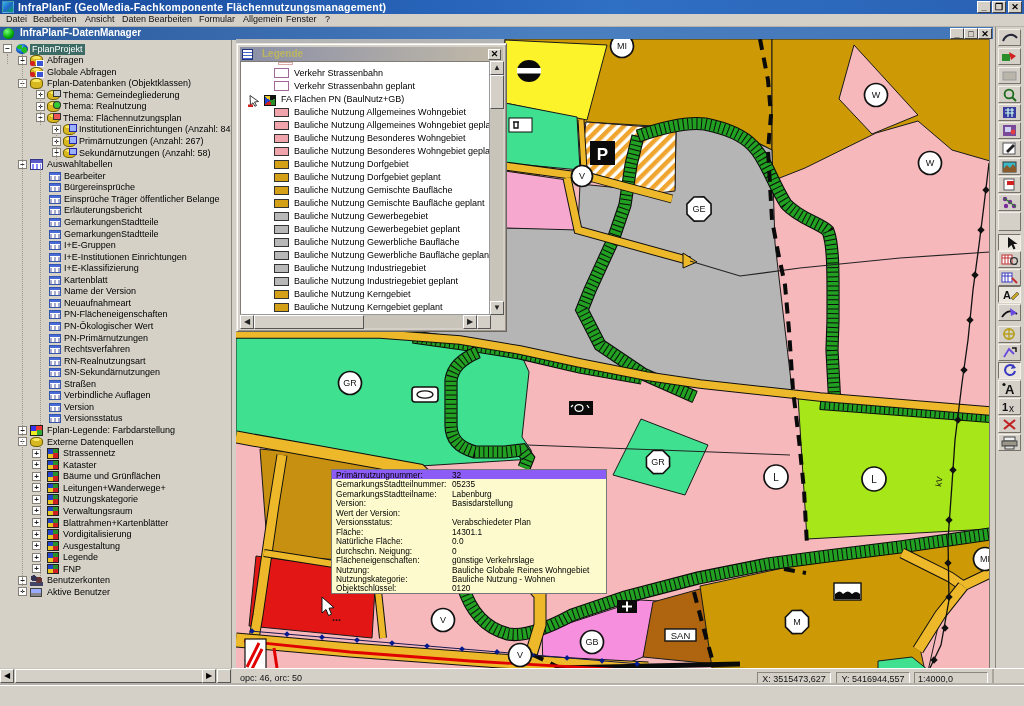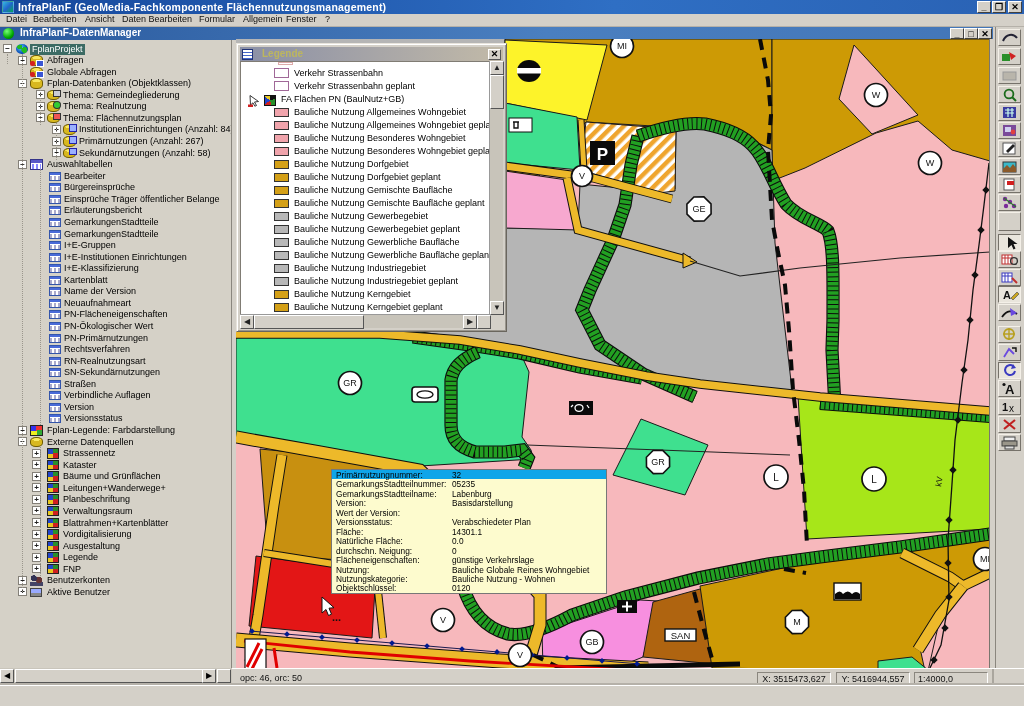--- a/index.html
+++ b/index.html
@@ -54,21 +54,21 @@
 .lsw-gd{background:#d4a017}
 .lsw-gy{background:#b8b8b8}
 .ltx{position:absolute;top:-0.5px;font-size:9px;color:#000;white-space:nowrap}
 .lfa{position:absolute;left:23px;top:0px;width:12px;height:11px;background:conic-gradient(#111 0 20%,#2a8f2a 0 45%,#d02020 0 65%,#2244cc 0 85%,#e8c820 0);border:1px solid #111}
 #leg .vsb{position:absolute;right:3px;top:17px;width:14px;height:254px;background:#c8c4ba;border-left:1px solid #999}
 #leg .hsb{position:absolute;left:3px;bottom:3px;height:14px;width:251px;background:#c8c4ba;border-top:1px solid #999}
 .sbb{position:absolute;width:14px;height:14px;background:#d4d0c8;border:1px solid;border-color:#fff #555 #555 #fff;font-size:8px;line-height:12px;text-align:center;color:#222}
 
 #tip{position:absolute;left:331px;top:469px;width:276px;height:125px;background:#fdfbce;border:1px solid #777;font-size:8.3px;color:#000;overflow:hidden}
 .tiprow{position:relative;height:9.46px;white-space:nowrap}
-.tiprow.first{background:#0ea5e9}
+.tiprow.first{background:#8b5cf6}
 .ta{position:absolute;left:4px;top:0}
 .tb{position:absolute;left:120px;top:0}
 
 #tbar{position:absolute;left:995px;top:26.5px;width:29px;height:641px;background:#d4d0c8;border-left:1px solid #8a867e}
 .tbtn{position:absolute;left:2px;width:23px;height:17px;background:#d4d0c8;border:1px solid;border-color:#f4f0e8 #76726a #76726a #f4f0e8;padding:0px 1px}
 .tbtn.lt{background:#e9e5dc;border-color:#76726a #f4f0e8 #f4f0e8 #76726a}
 .tbtn.blank{height:19px}
 .tbtn svg{display:block}
 
 #hsc{position:absolute;left:0;top:668px;width:232px;height:15px;background:#c9c5bb}
@@ -431,21 +431,21 @@
         <span class="tt" style="left:63px">Bäume und Grünflächen</span>
       </div>
 <div class="trow" style="top:442.8px">
         <span class="pm" style="left:32px">+</span>
         <span class="ti ti-map" style="left:47px"></span>
         <span class="tt" style="left:63px">Leitungen+Wanderwege+</span>
       </div>
 <div class="trow" style="top:454.3px">
         <span class="pm" style="left:32px">+</span>
         <span class="ti ti-map" style="left:47px"></span>
-        <span class="tt" style="left:63px">Planbeschriftung</span>
+        <span class="tt" style="left:63px">Nutzungskategorie</span>
       </div>
 <div class="trow" style="top:465.9px">
         <span class="pm" style="left:32px">+</span>
         <span class="ti ti-map" style="left:47px"></span>
         <span class="tt" style="left:63px">Verwaltungsraum</span>
       </div>
 <div class="trow" style="top:477.5px">
         <span class="pm" style="left:32px">+</span>
         <span class="ti ti-map" style="left:47px"></span>
         <span class="tt" style="left:63px">Blattrahmen+Kartenblätter</span>

